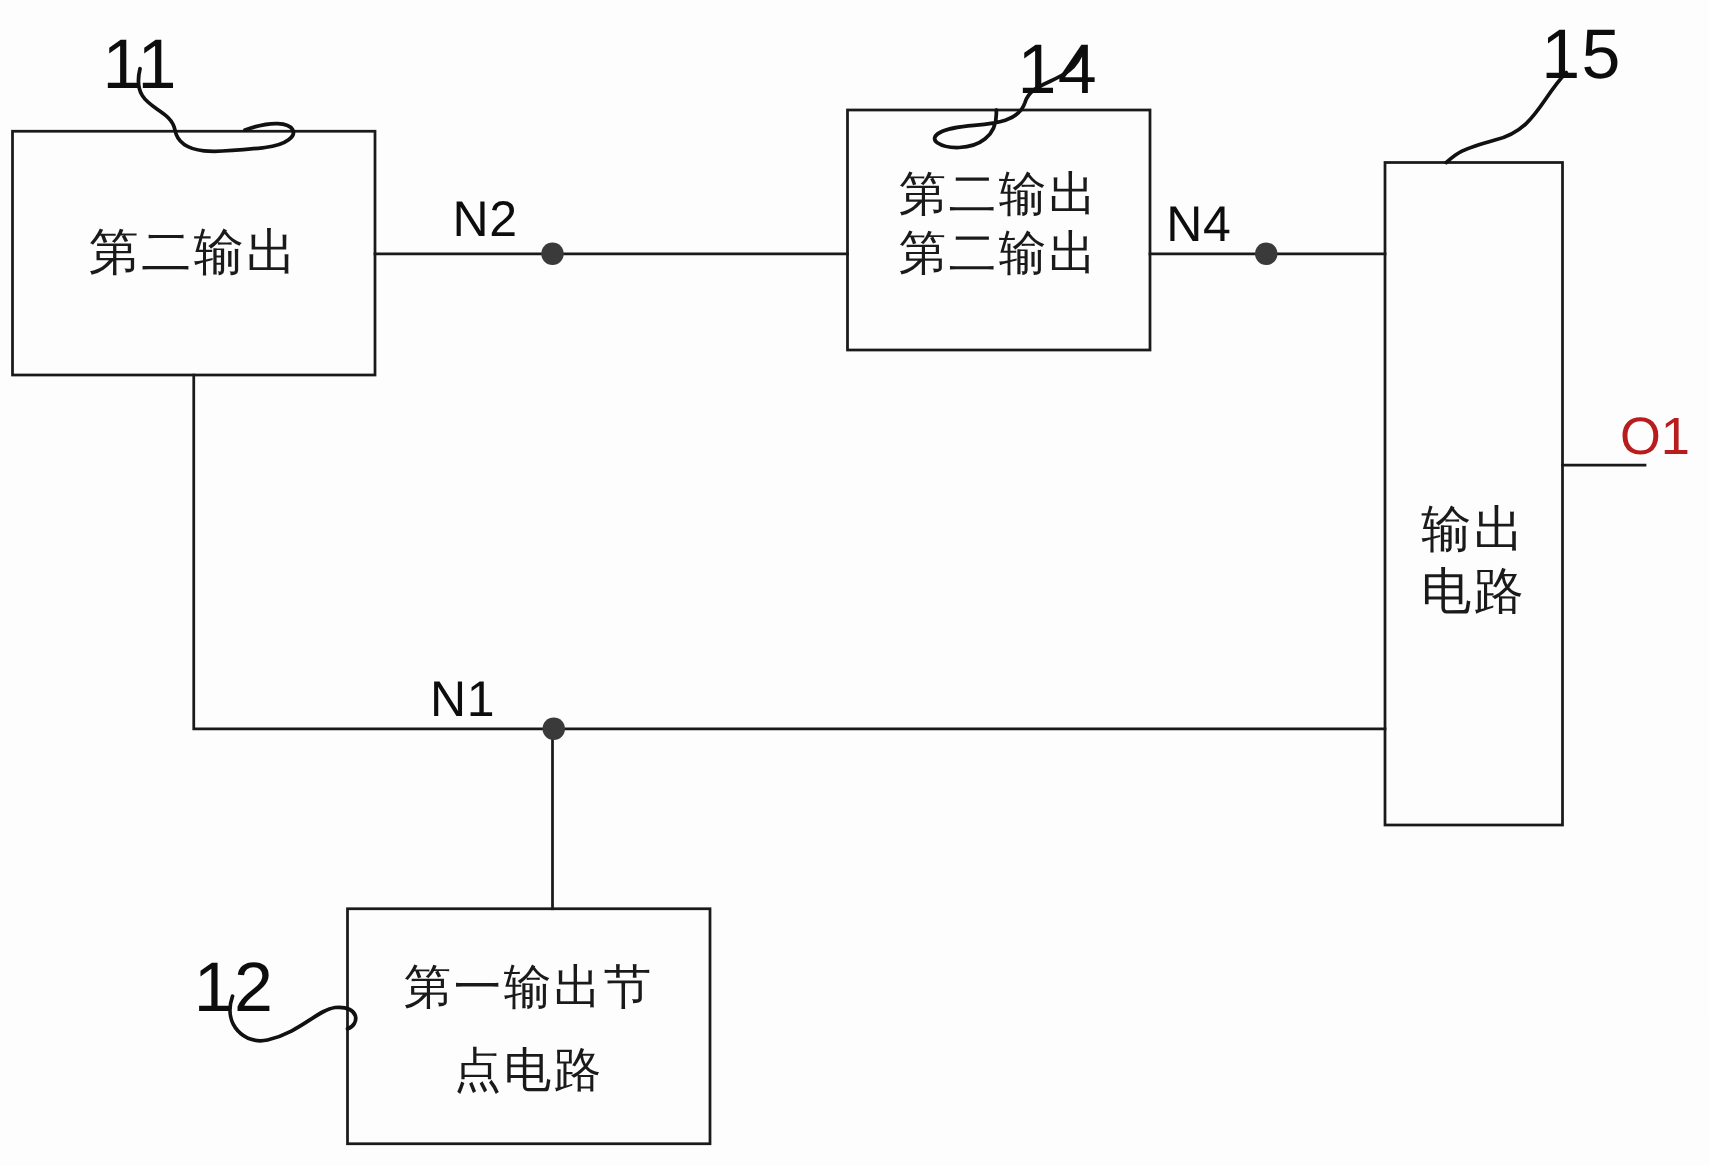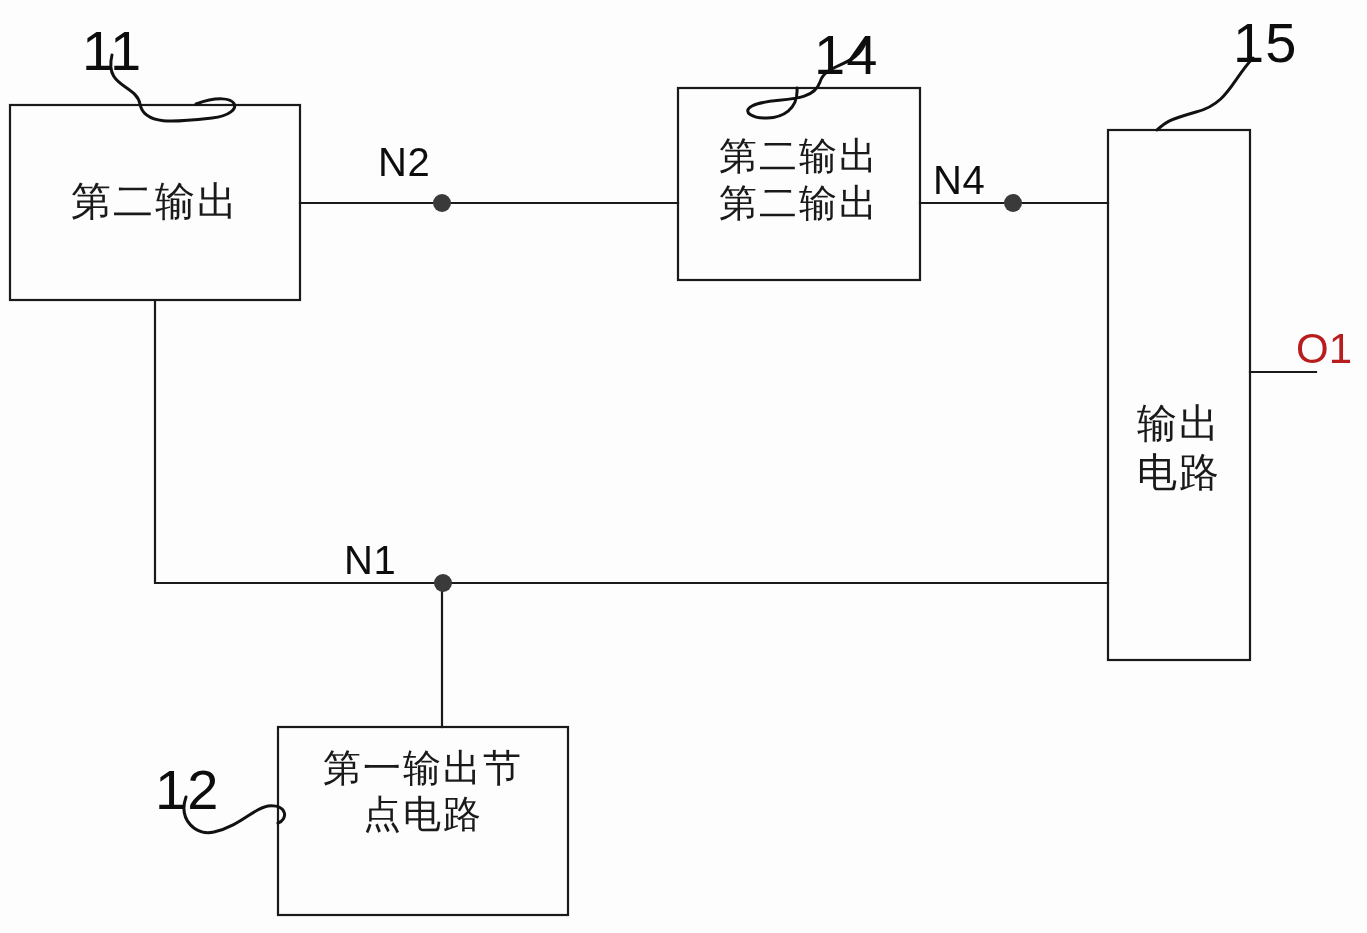--- a/index.html
+++ b/index.html
@@ -117,39 +117,39 @@
   <div class="box-label" style="left:678px; top:88px; width:242px; height:183px; font-size:38px; flex-direction:column;">
     <span>第二输出</span>
     <span>第二输出</span>
   </div>
 
   <div class="box-label" style="left:1108px; top:130px; width:142px; height:442px; font-size:40px; flex-direction:column; padding-top:270px; box-sizing:border-box; justify-content:flex-start;">
     <span>输出</span>
     <span>电路</span>
   </div>
 
-  <div class="box-label" style="left:278px; top:727px; width:290px; height:188px; font-size:38px; flex-direction:column; justify-content:flex-start; padding-top:18px; box-sizing:border-box;">
+  <div class="box-label" style="left:278px; top:727px; width:290px; height:188px; font-size:38px; flex-direction:column; justify-content:flex-start; padding-top:40px; box-sizing:border-box;gap:21px;">
     <span>第一输出节</span>
     <span>点电路</span>
   </div>
 
   <div class="ref-num" style="left:82px; top:18px;">
     <span>11</span>
   </div>
   <div class="ref-num" style="left:814px; top:8px;margin-top:14px;">
     <span>14</span>
   </div>
   <div class="ref-num" style="left:1233px; top:10px;">
     <span>15</span>
   </div>
   <div class="ref-num" style="left:155px; top:757px;">
     <span>12</span>
   </div>
 
-  <div class="node-label" style="left:362px; top:140px;margin-left:16px;">
+  <div class="node-label" style="left:362px; top:154px;">
     <span>N2</span>
   </div>
   <div class="node-label" style="left:933px; top:158px;">
     <span>N4</span>
   </div>
   <div class="node-label" style="left:344px; top:538px;">
     <span>N1</span>
   </div>
 
   <div class="io-label" style="left:1296px; top:325px;">

